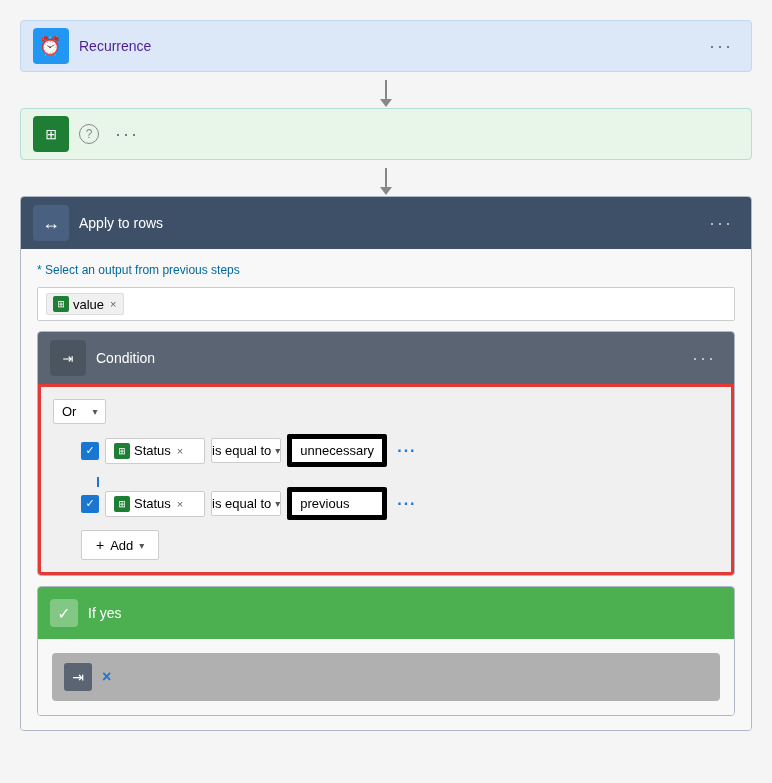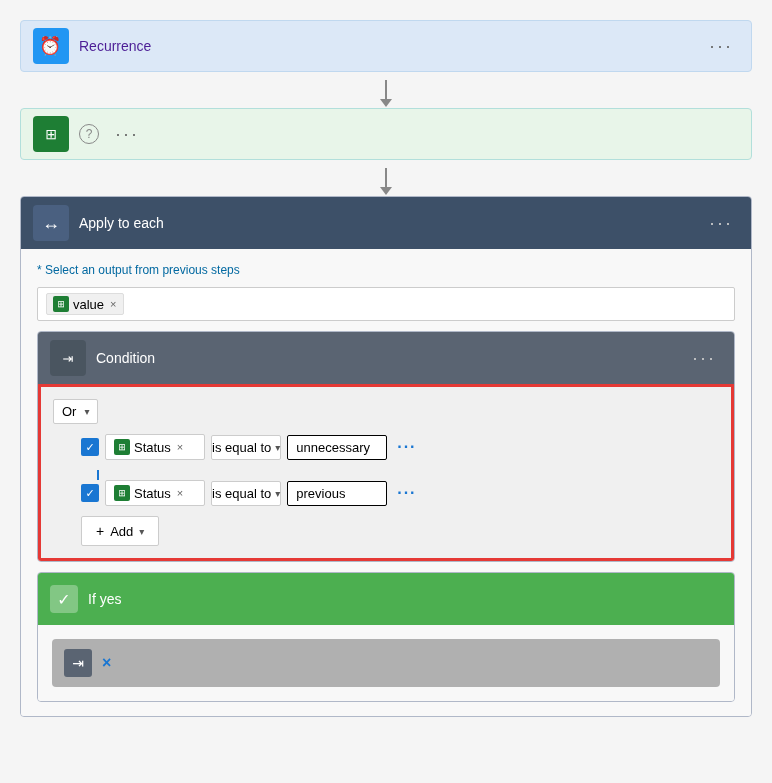--- a/index.html
+++ b/index.html
@@ -198,21 +198,21 @@
     }
     .or-dropdown {
       display: flex;
       align-items: center;
       border: 1px solid #ccc;
       border-radius: 2px;
       background: white;
       padding: 4px 8px;
       font-size: 13px;
       cursor: pointer;
-      gap: 8px;
+      gap: 16px;
     }
     .condition-row {
       display: flex;
       align-items: center;
       gap: 6px;
       margin-bottom: 10px;
       margin-left: 28px;
     }
     .condition-checkbox {
       width: 18px;
@@ -243,21 +243,21 @@
       border: 1px solid #ccc;
       border-radius: 2px;
       background: white;
       padding: 4px 0;
       font-size: 13px;
       gap: 4px;
       cursor: pointer;
       white-space: nowrap;
     }
     .condition-value {
-      border: 1px solid #000000;
+      border: 5px solid #000000;
       border-radius: 2px;
       background: white;
       padding: 4px 8px;
       font-size: 13px;
       min-width: 100px;
     }
     .condition-more-btn {
       background: none;
       border: none;
       cursor: pointer;
@@ -385,21 +385,21 @@
     </div>
   </div>
 
   <div class="arrow-connector">
     <div class="arrow-down"></div>
   </div>
 
   <div class="apply-to-each">
     <div class="apply-header">
       <div class="step-icon" style="background:#4a6080;">↔</div>
-      <span class="step-title">Apply to each</span>
+      <span class="step-title">Apply to rows</span>
       <button class="ellipsis-btn">···</button>
     </div>
     <div class="apply-body">
       <span class="select-output-label">* Select an output from previous steps</span>
       <div class="value-chip-container">
         <div class="value-chip">
           <div class="chip-icon">⊞</div>
           <span>value</span>
           <span class="chip-close">×</span>
         </div>

